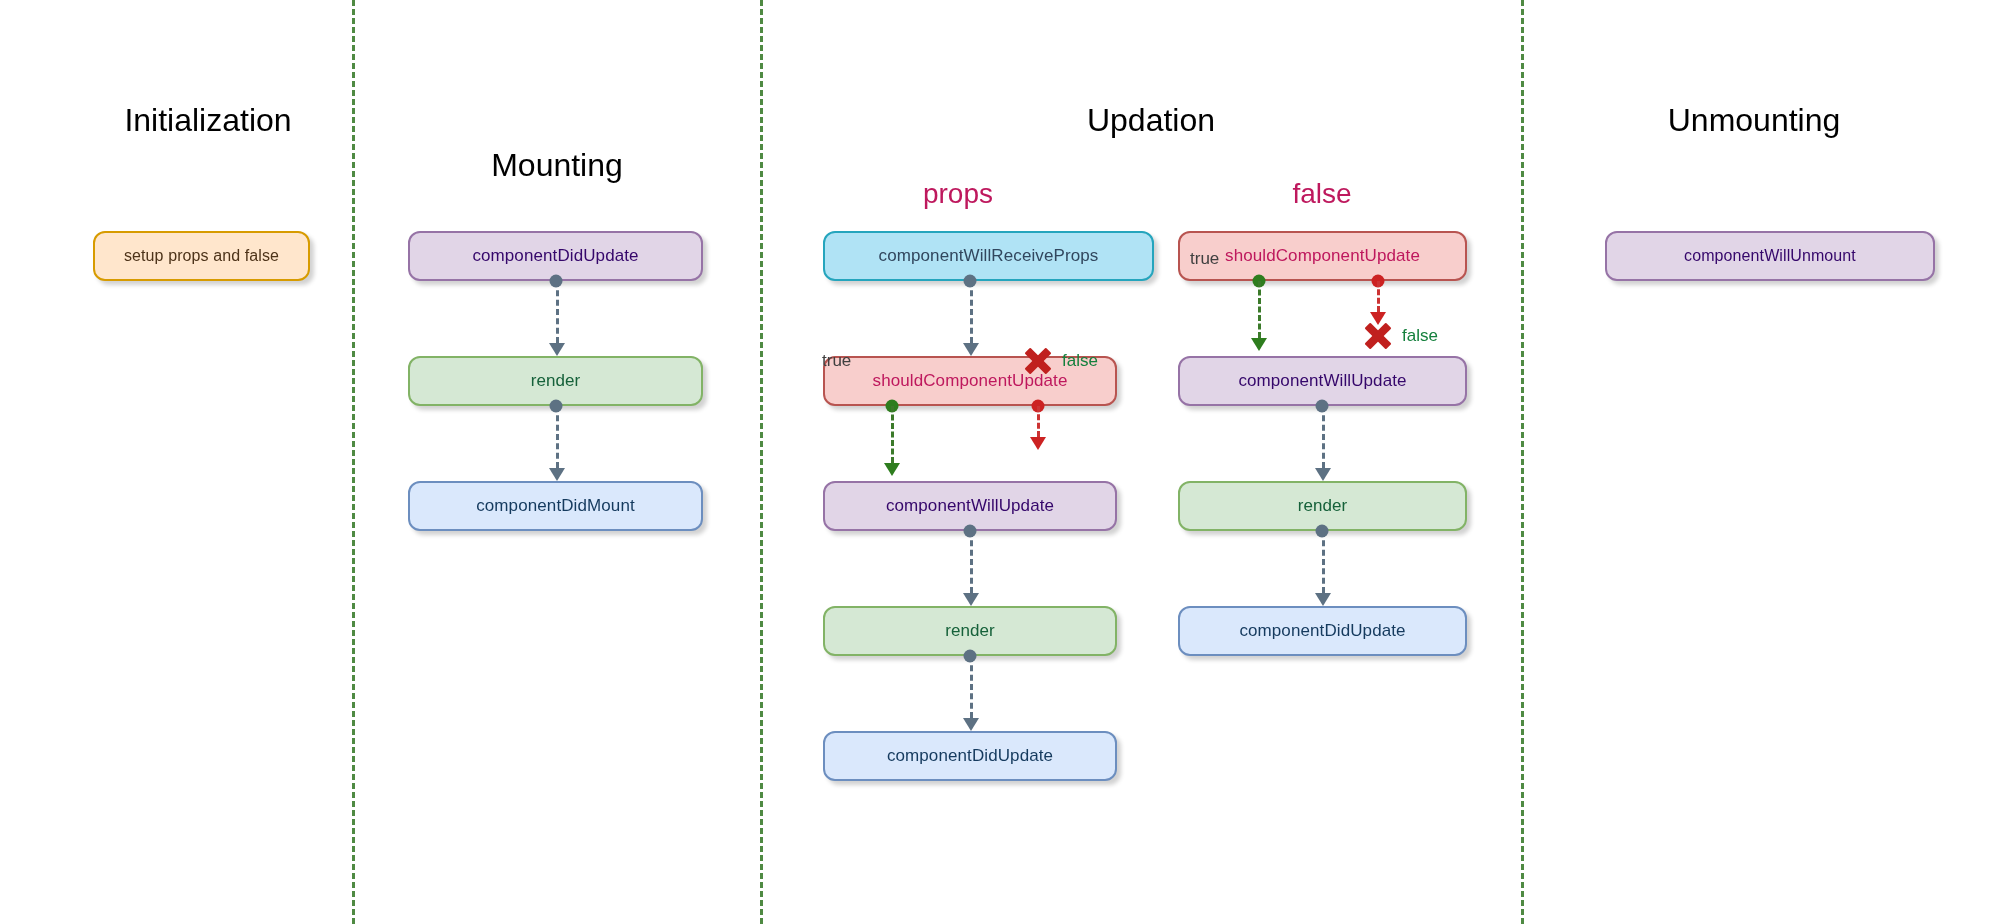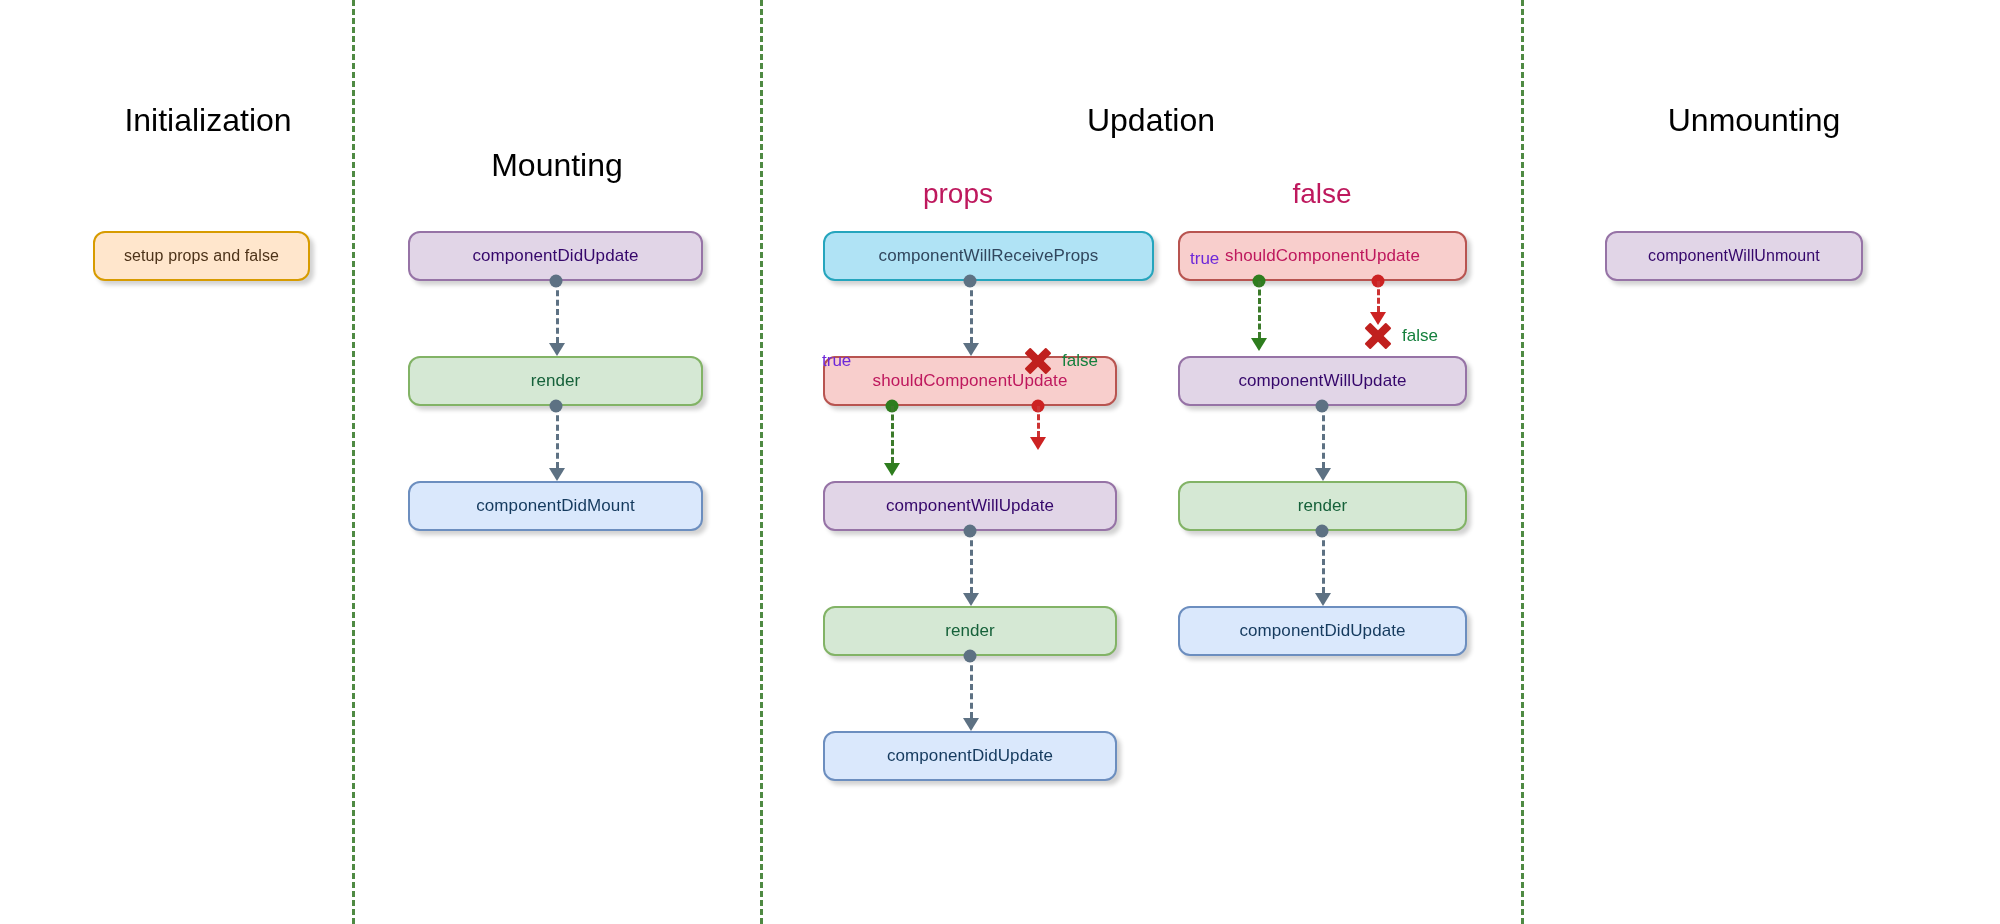--- a/index.html
+++ b/index.html
@@ -108,21 +108,21 @@
   .arrowhead.green { border-top: 13px solid #2e7d1e; }
   .arrowhead.red   { border-top: 13px solid #cc2222; }
 
   
   .branch-label {
     position: absolute;
     font-size: 17px;
     white-space: nowrap;
     line-height: 1;
   }
-  .branch-label.true-label  { color: #6d28d9; }
+  .branch-label.true-label  { color: #404040; }
   .branch-label.false-label { color: #15803d; text-align: right; }
 
   
   .x-mark {
     position: absolute;
     width: 30px;
     height: 30px;
     transform: translate(-50%, -50%);
   }
   .x-mark span {
@@ -222,15 +222,15 @@
   <div class="conn grey" style="left:1322px; top:406px; height:62px;"></div>
   <div class="arrowhead grey" style="left:1323px; top:468px;"></div>
 
   <div class="node n-green" style="left:1178px; top:481px; width:289px;">render</div>
   <div class="dot grey" style="left:1322px; top:531px;"></div>
   <div class="conn grey" style="left:1322px; top:531px; height:62px;"></div>
   <div class="arrowhead grey" style="left:1323px; top:593px;"></div>
 
   <div class="node n-blue" style="left:1178px; top:606px; width:289px;">componentDidUpdate</div>
 
-  <div class="node n-purple small" style="left:1605px; top:231px; width:258px;">componentWillUnmount</div>
+  <div class="node n-purple small" style="left:1605px; top:231px; width:330px;">componentWillUnmount</div>
 
 </div>
 
 </body></html>

